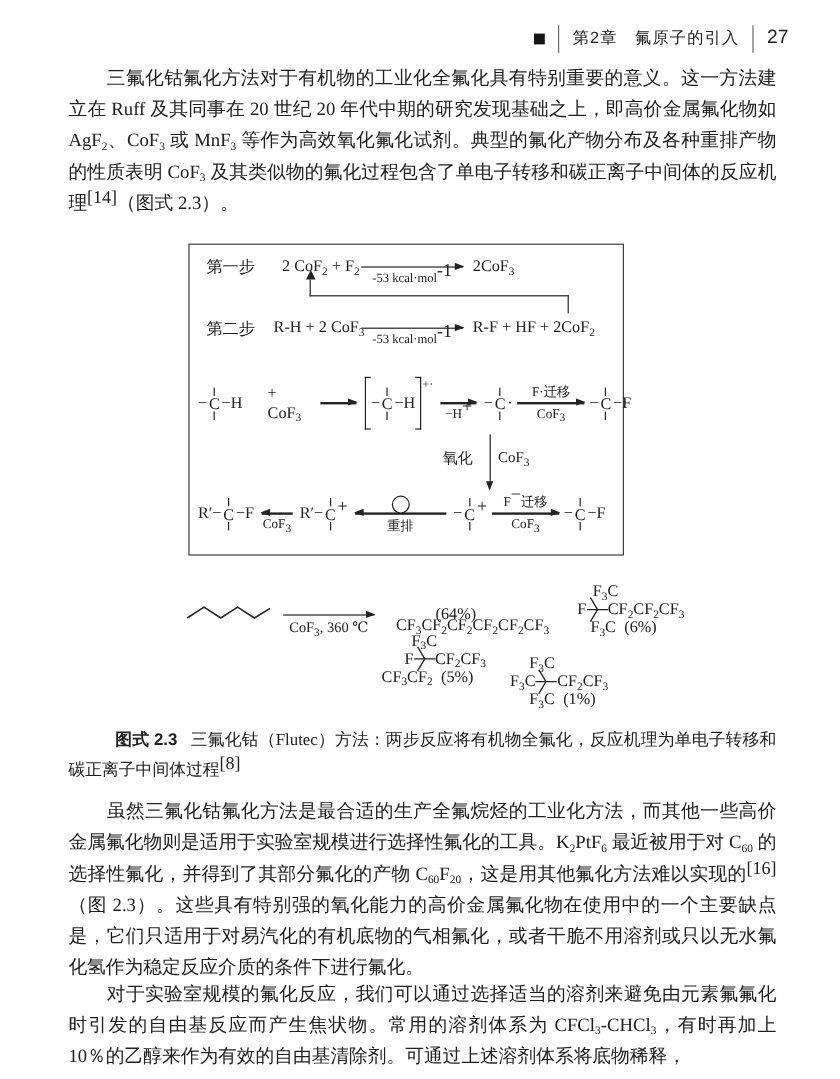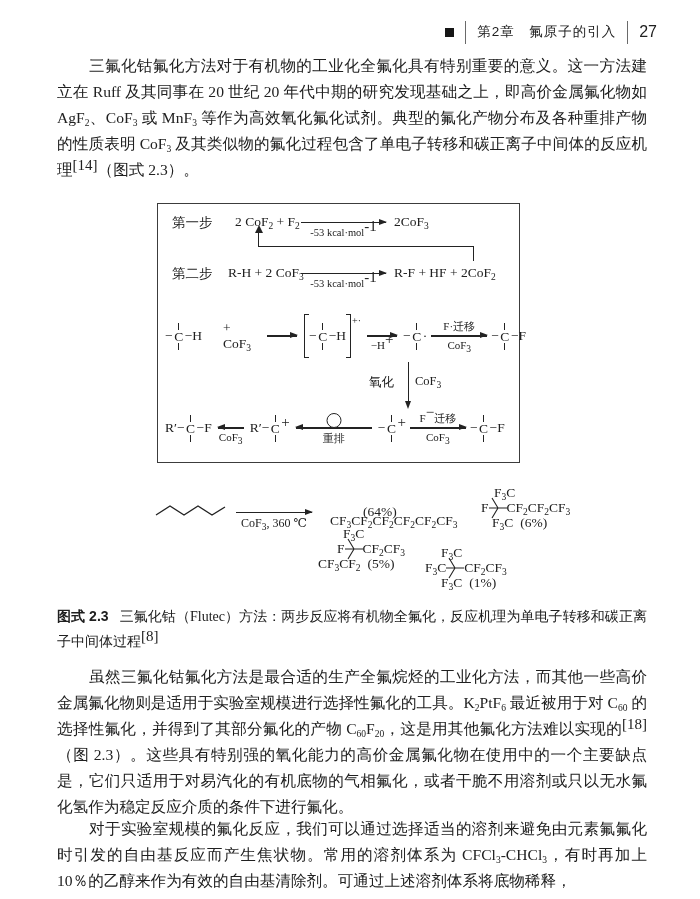--- a/index.html
+++ b/index.html
@@ -80,21 +80,21 @@
   .zig { position:absolute; left:154px; top:22px; }
   .branch { position:absolute; line-height:14.5px; white-space:nowrap; }
   .b-top { display:block; }
   .b-mid { display:flex; align-items:center; height:15px; overflow:visible; }
   .b-mid svg { flex:none; }
   .b-bot { display:flex; align-items:baseline; }
   .yield { margin-left:7px; }
 
   
   .caption { position:absolute; left:57px; top:604px; width:590px; font-size:14px; line-height:25px; text-align:justify; }
-  .cap-tag { font-family:"Liberation Sans","DejaVu Sans",sans-serif; font-weight:700; margin-right:11px; }
+  .cap-tag { font-family:"Liberation Sans","DejaVu Sans",sans-serif; font-weight:700; margin-right:11px;margin-left:39px; }
 </style>
 </head>
 <body>
 
 <div class="hdr">
   <span class="hdr-sq"></span>
   <span class="hdr-bar"></span>
   <span class="hdr-chap">第2章　氟原子的引入</span>
   <span class="hdr-bar"></span>
   <span class="hdr-page">27</span>
@@ -283,14 +283,14 @@
     </span>
     <span class="b-bot" style="margin-left:16px;">
       <span>F<sub>3</sub>C</span>
       <span class="yield">(1%)</span>
     </span>
   </div>
 </div>
 
 <p class="caption"><span class="cap-tag">图式 2.3</span><span>三氟化钴（Flutec）方法：两步反应将有机物全氟化，反应机理为单电子转移和碳正离子中间体过程<sup>[8]</sup></span></p>
 
-<p class="para" id="para2">虽然三氟化钴氟化方法是最合适的生产全氟烷烃的工业化方法，而其他一些高价金属氟化物则是适用于实验室规模进行选择性氟化的工具。K<sub>2</sub>PtF<sub>6</sub> 最近被用于对 C<sub>60</sub> 的选择性氟化，并得到了其部分氟化的产物 C<sub>60</sub>F<sub>20</sub>，这是用其他氟化方法难以实现的<sup>[18]</sup>（图 2.3）。这些具有特别强的氧化能力的高价金属氟化物在使用中的一个主要缺点是，它们只适用于对易汽化的有机底物的气相氟化，或者干脆不用溶剂或只以无水氟化氢作为稳定反应介质的条件下进行氟化。</p>
+<p class="para" id="para2">虽然三氟化钴氟化方法是最合适的生产全氟烷烃的工业化方法，而其他一些高价金属氟化物则是适用于实验室规模进行选择性氟化的工具。K<sub>2</sub>PtF<sub>6</sub> 最近被用于对 C<sub>60</sub> 的选择性氟化，并得到了其部分氟化的产物 C<sub>60</sub>F<sub>20</sub>，这是用其他氟化方法难以实现的<sup>[16]</sup>（图 2.3）。这些具有特别强的氧化能力的高价金属氟化物在使用中的一个主要缺点是，它们只适用于对易汽化的有机底物的气相氟化，或者干脆不用溶剂或只以无水氟化氢作为稳定反应介质的条件下进行氟化。</p>
 <p class="para" id="para3">对于实验室规模的氟化反应，我们可以通过选择适当的溶剂来避免由元素氟氟化时引发的自由基反应而产生焦状物。常用的溶剂体系为 CFCl<sub>3</sub>-CHCl<sub>3</sub>，有时再加上 10％的乙醇来作为有效的自由基清除剂。可通过上述溶剂体系将底物稀释，</p>
 
 </body></html>

